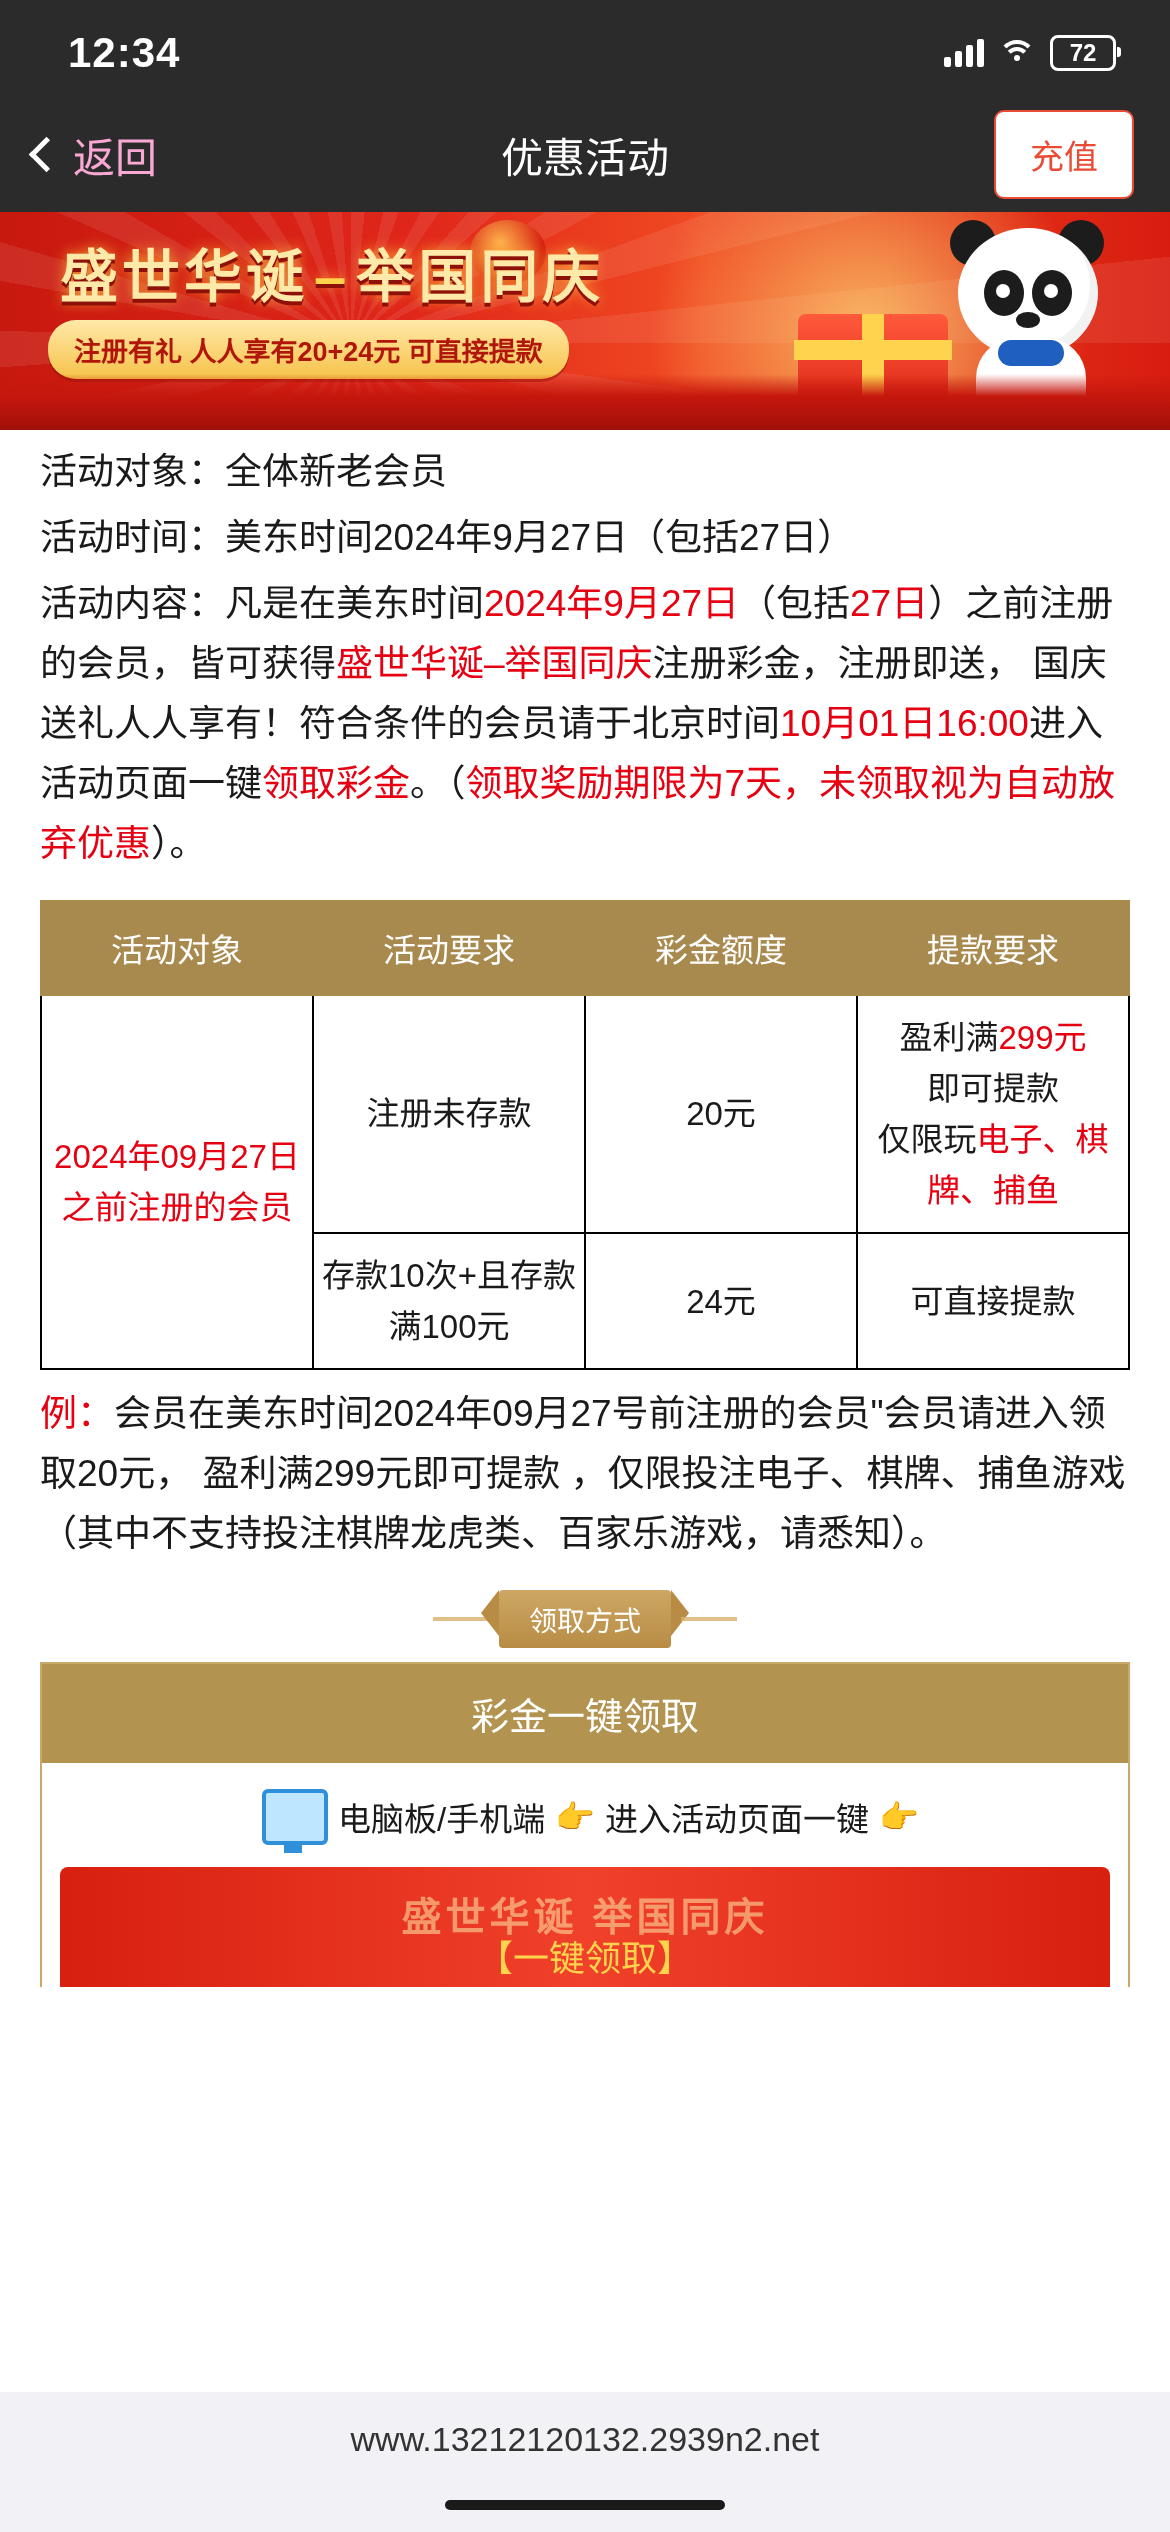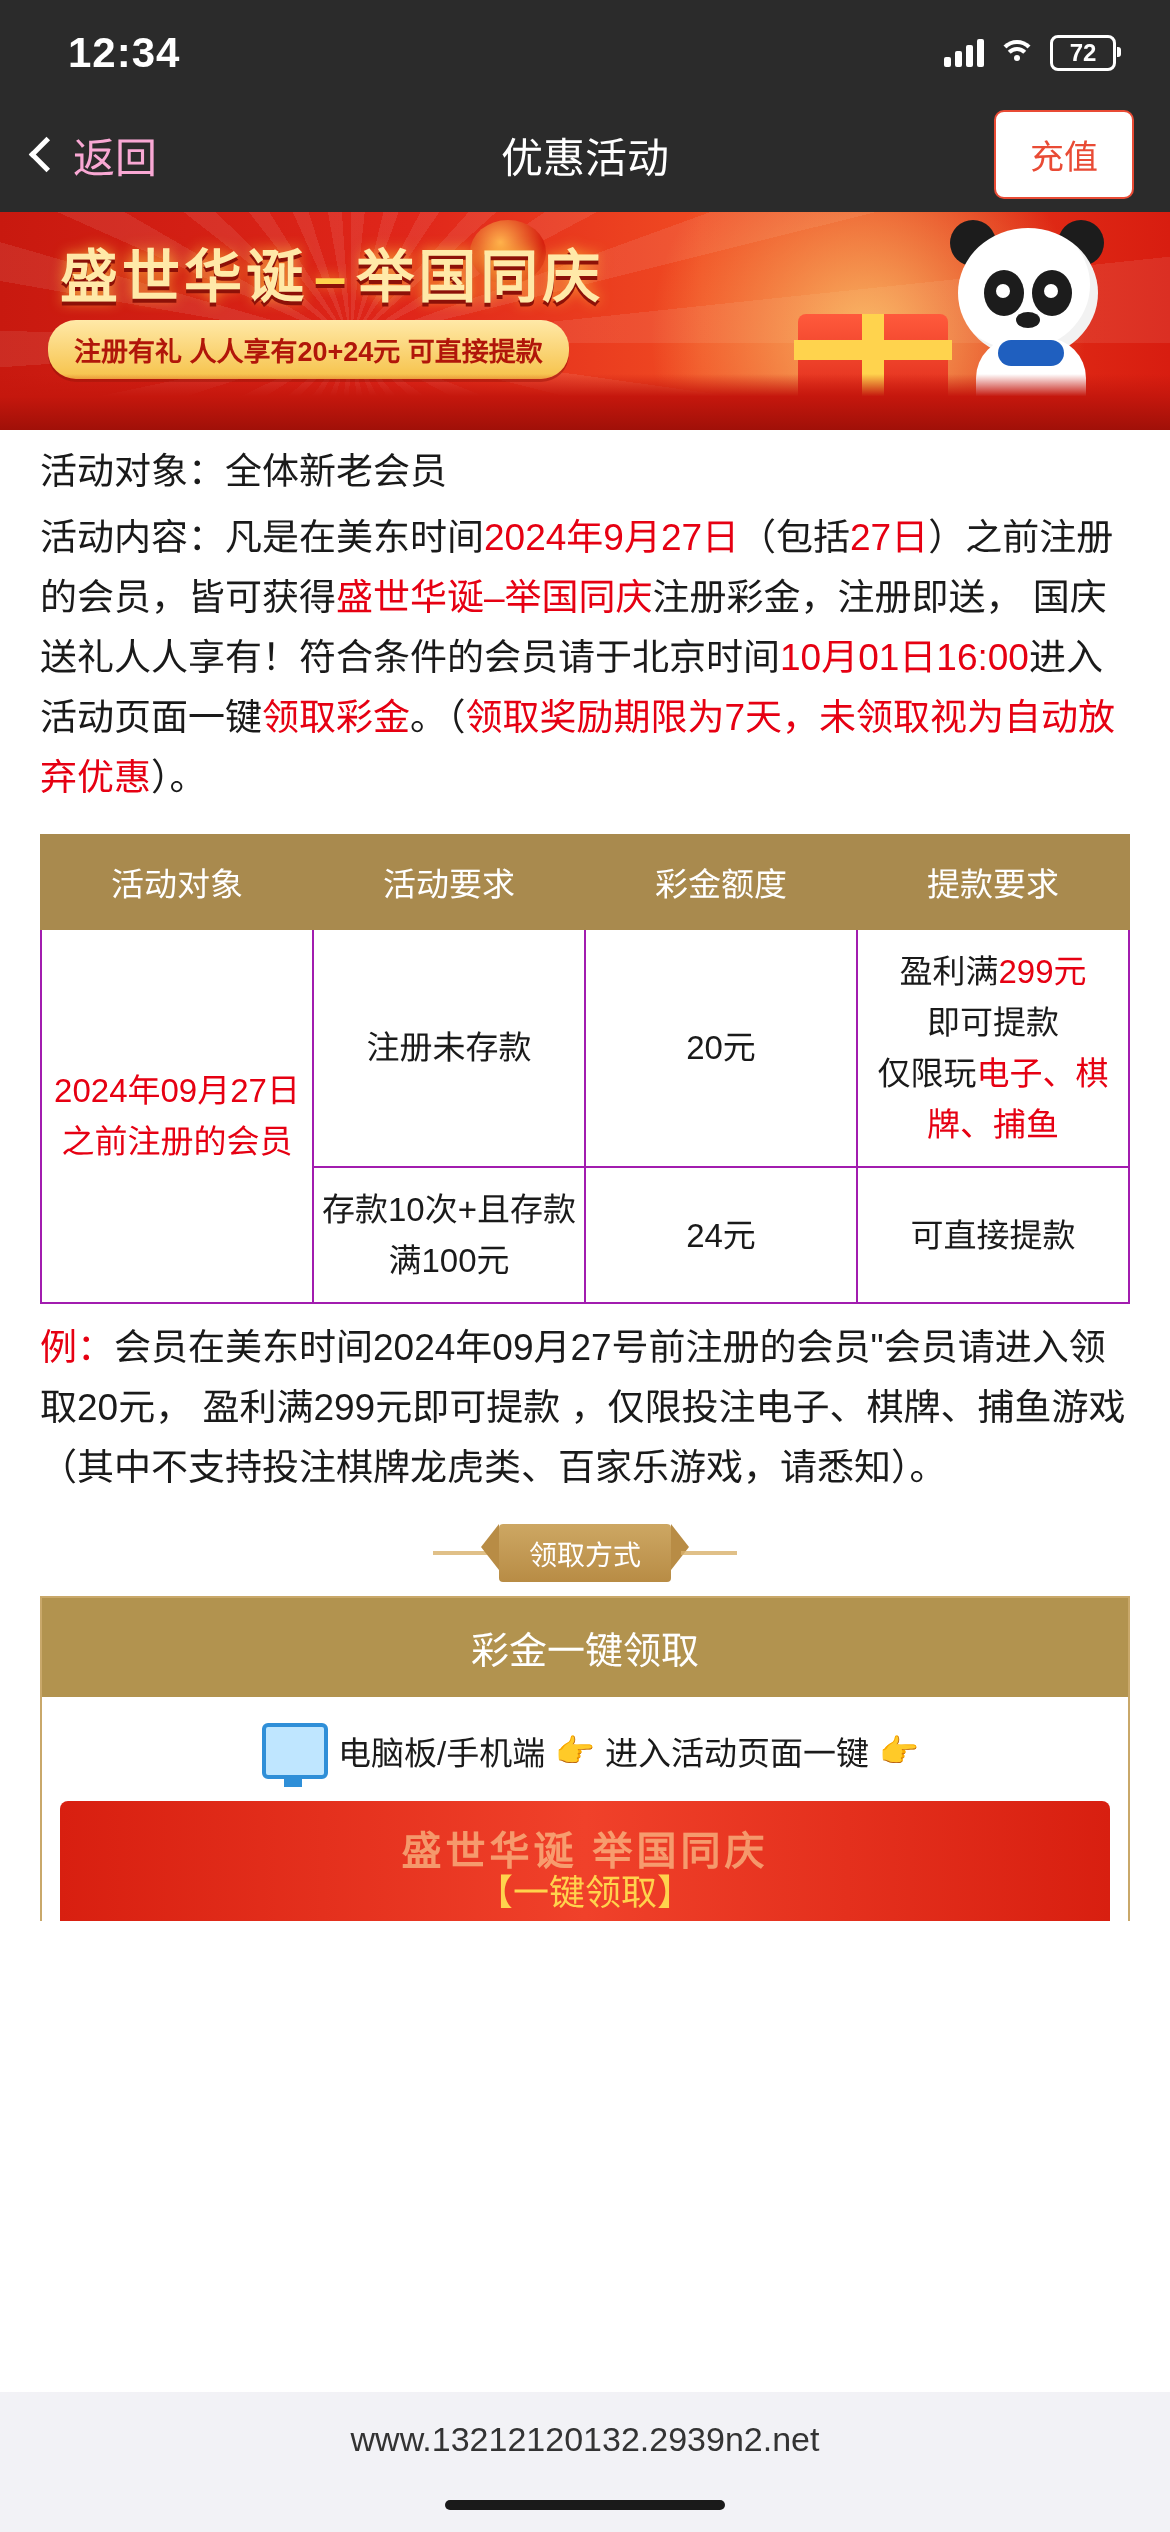--- a/index.html
+++ b/index.html
@@ -277,21 +277,21 @@
   }
   .promo-table th {
     background: #a98a4e;
     color: #ffffff;
     font-weight: normal;
     font-size: 33px;
     padding: 22px 0;
     border: 2px solid #a98a4e;
   }
   .promo-table td {
-    border: 2px solid #a21caf;
+    border: 2px solid #000000;
     text-align: center;
     font-size: 33px;
     color: #1a1a1a;
     padding: 16px 8px;
     line-height: 1.55;
   }
   .promo-table td.c1 { color:#e60012; }
 
   
   .example {
@@ -432,20 +432,23 @@
         <div class="body"></div>
         <div class="bow"></div>
       </div>
       <div class="banner-bottom"></div>
     </div>
 
 
     <div class="body-text">
       <p>
         <span>活动对象：</span><span>全体新老会员</span>
+      </p>
+      <p>
+        <span>活动时间：</span><span>美东时间2024年9月27日（包括27日）</span>
       </p>
       <p>
         <span>活动内容：</span><span>凡是在美东时间</span><span class="red">2024年9月27日</span><span>（包括</span><span class="red">27日</span><span>）之前注册的会员，皆可获得</span><span class="red">盛世华诞–举国同庆</span><span>注册彩金，注册即送， 国庆送礼人人享有！符合条件的会员请于北京时间</span><span class="red">10月01日16:00</span><span>进入活动页面一键</span><span class="red">领取彩金</span><span>。（</span><span class="red">领取奖励期限为7天，未领取视为自动放弃优惠</span><span>）。</span>
       </p>
     </div>
 
     <table class="promo-table">
       <thead>
         <tr>
           <th>活动对象</th>

